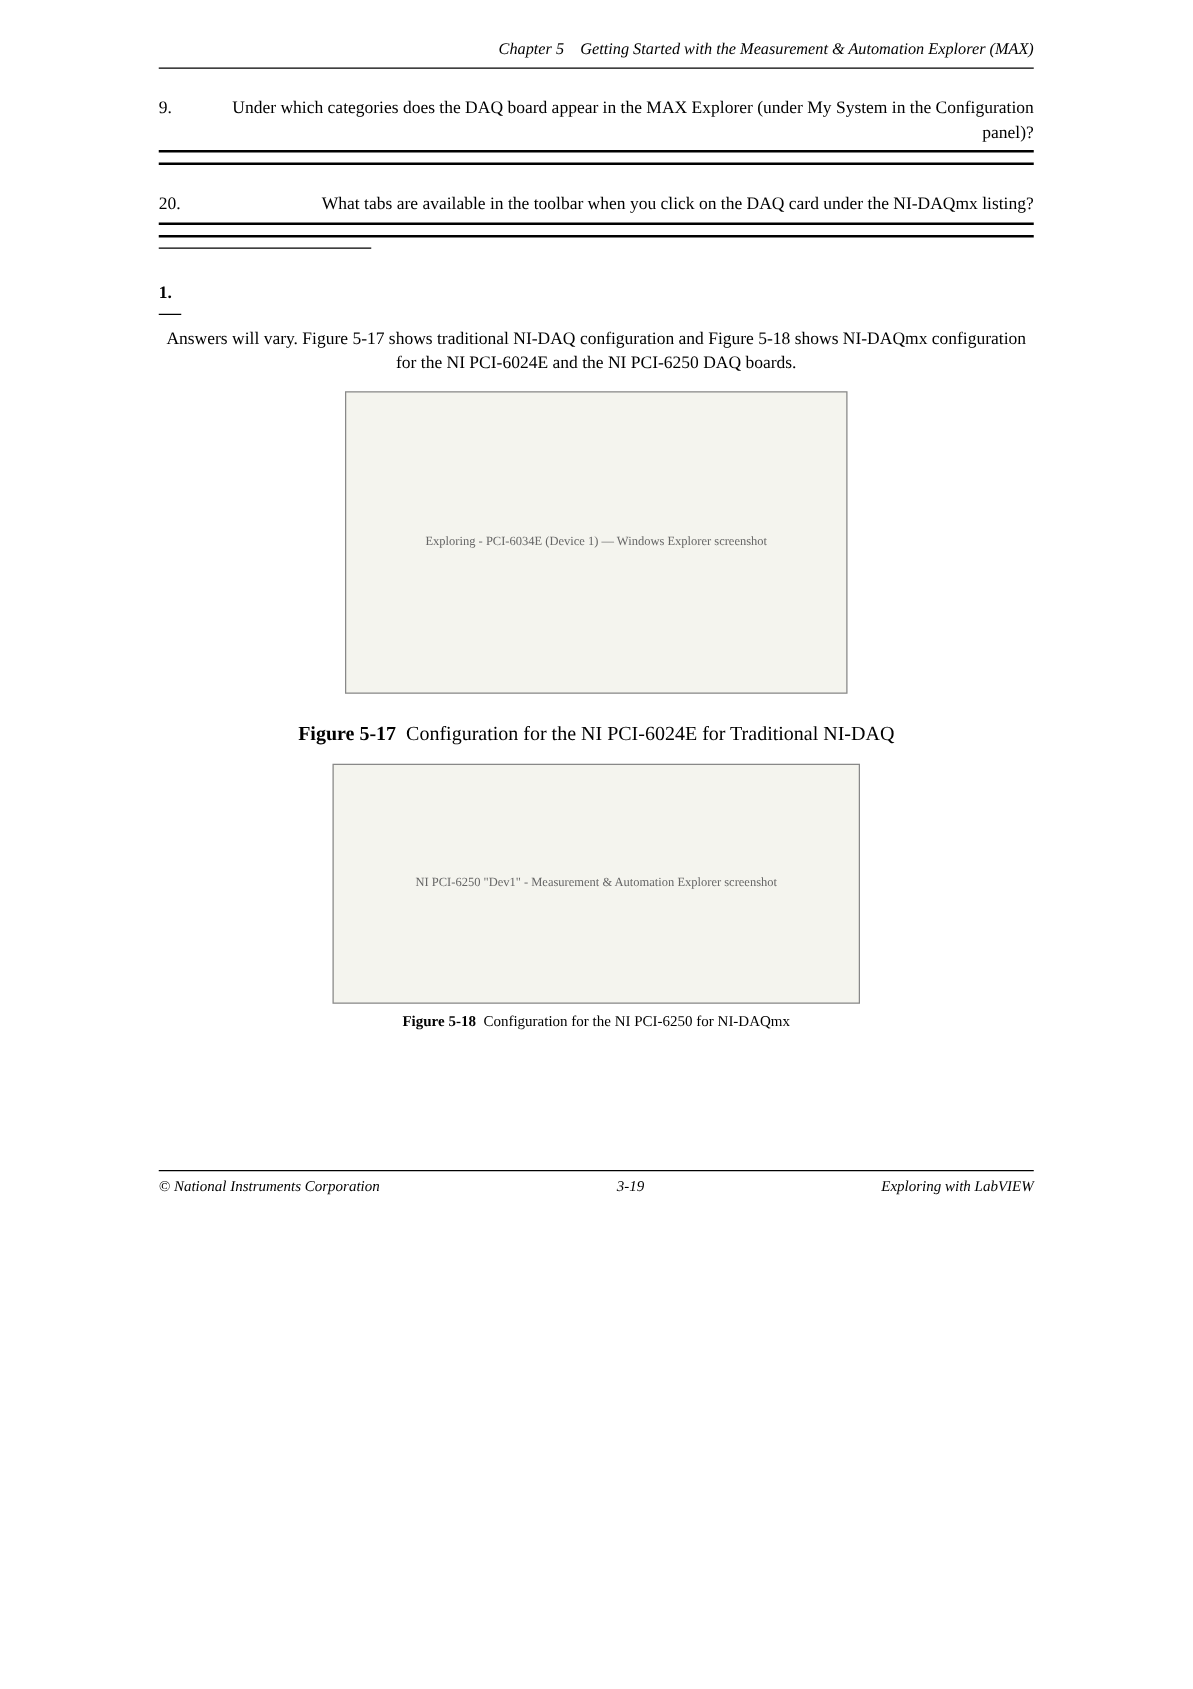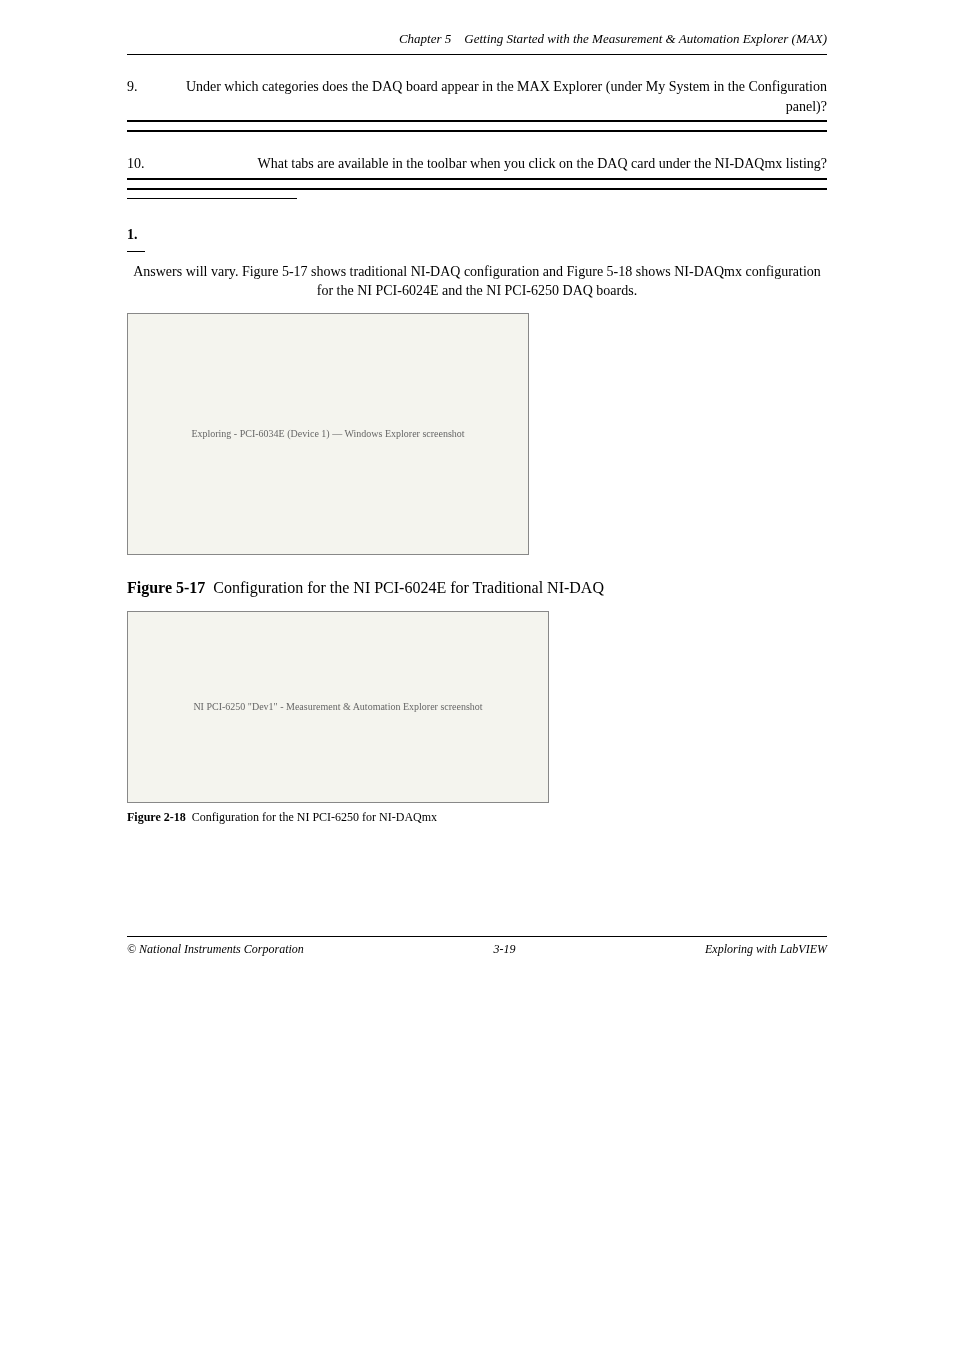--- a/index.html
+++ b/index.html
@@ -52,20 +52,21 @@
     font-weight: bold;
     font-style: italic;
     font-size: 17px;
     margin: 34px 0 0 0;
   }
   .answer-heading {
     font-weight: bold;
     margin: 26px 0 6px 0;
   }
   .img-wrap {
+    text-align: center;
     margin: 12px 0 6px 0;
   }
   .img-placeholder {
     display: inline-block;
     border: 1px solid #888;
     background: #f4f4ee;
     color: #666;
     font-size: 10px;
     display: inline-flex;
     align-items: center;
@@ -102,21 +103,21 @@
   <hr class="section-rule">
 
   <div class="numbered-item">
     <div class="num">9.</div>
     <div class="txt">Under which categories does the DAQ board appear in the MAX Explorer (under My System in the Configuration panel)?</div>
   </div>
   <hr class="heavy-rule">
   <hr class="heavy-rule">
 
   <div class="numbered-item">
-    <div class="num">10.</div>
+    <div class="num">20.</div>
     <div class="txt">What tabs are available in the toolbar when you click on the DAQ card under the NI-DAQmx listing?</div>
   </div>
   <hr class="heavy-rule">
   <hr class="heavy-rule">
 
   <hr class="section-rule" style="width:170px;margin-left:0;border-top:1px solid #000;">
 
   <div class="answer-heading">
     <span>1.</span>
   </div>
@@ -132,21 +133,21 @@
       <b>Figure 5-17</b>
       &nbsp;<span>Configuration for the NI PCI-6024E for Traditional NI-DAQ</span>
     </div>
   </div>
 
   <div class="img-wrap">
     <div class="img-placeholder img2" title="NI PCI-6250 &quot;Dev1&quot; - Measurement &amp; Automation Explorer screenshot">
       <span>NI PCI-6250 "Dev1" - Measurement &amp; Automation Explorer screenshot</span>
     </div>
     <div style="font-size:12px;margin-top:6px;">
-      <b>Figure 2-18</b>
+      <b>Figure 5-18</b>
       &nbsp;<span>Configuration for the NI PCI-6250 for NI-DAQmx</span>
     </div>
   </div>
 
   <div class="footer">
     <hr class="footer-rule">
     <div class="footer-row">
       <span>© National Instruments Corporation</span>
       <span>3-19</span>
       <span>Exploring with LabVIEW</span>

